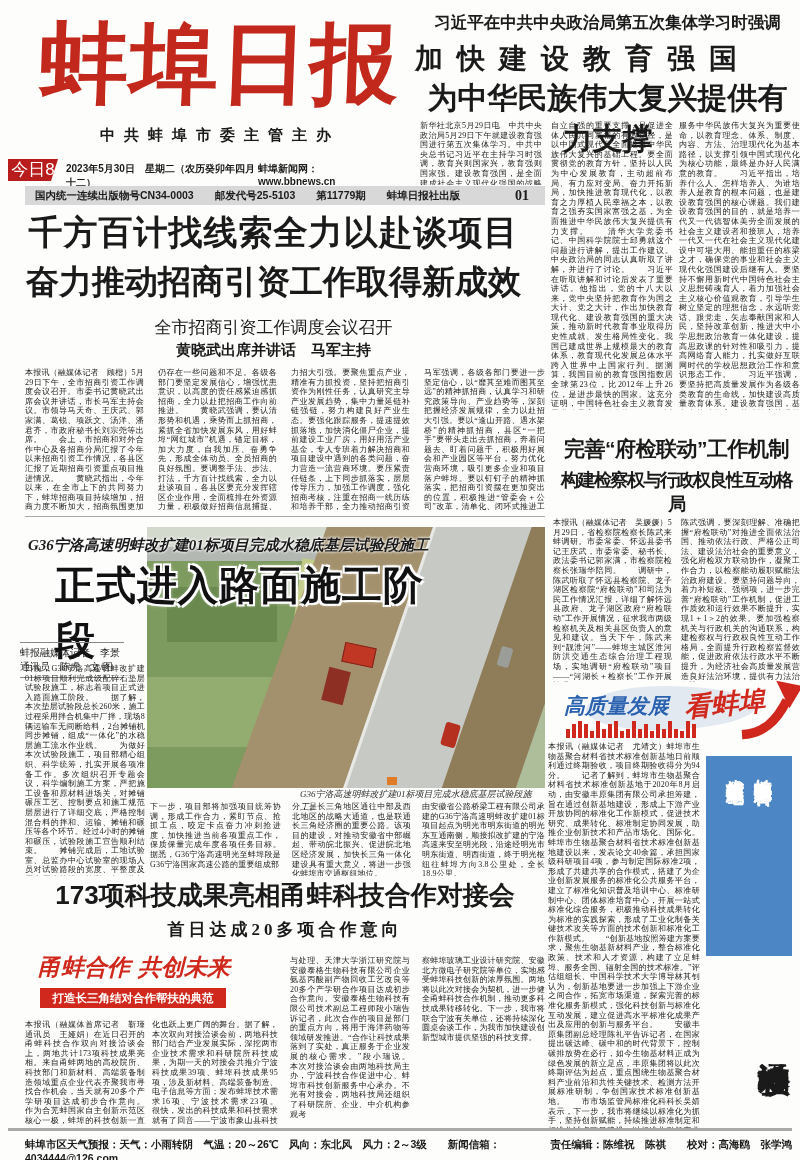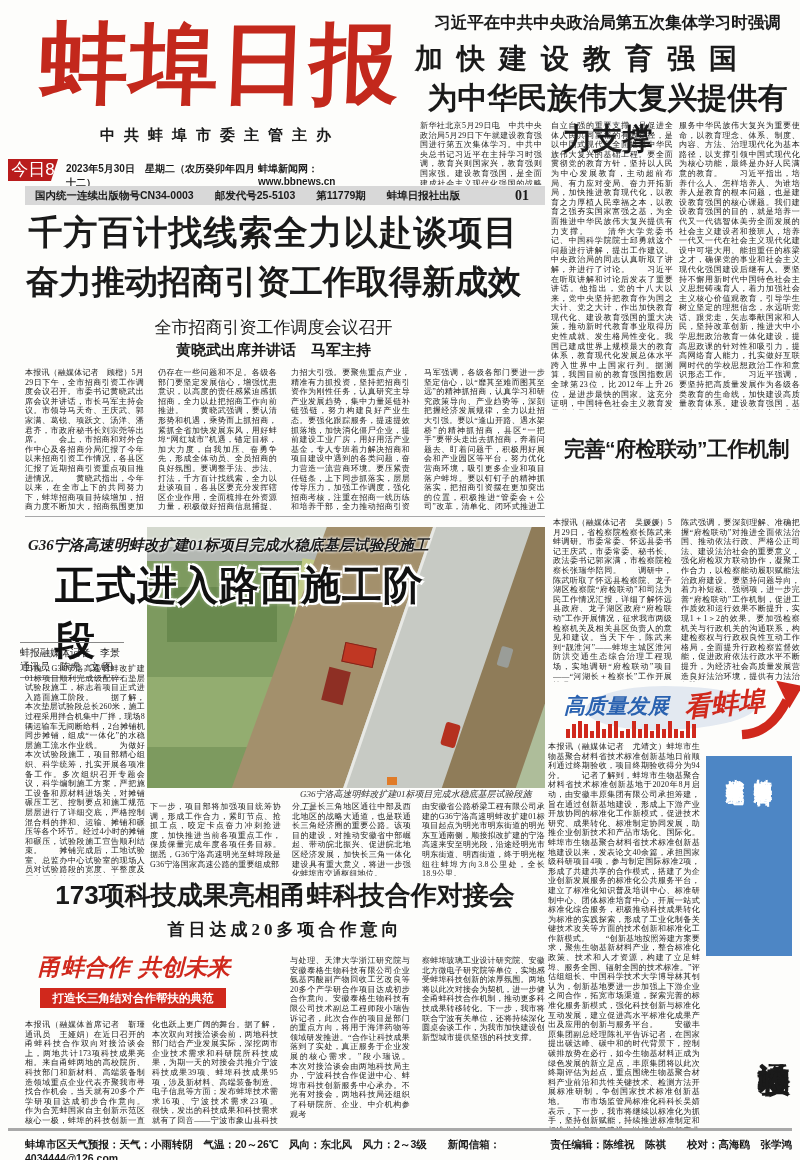--- a/index.html
+++ b/index.html
@@ -141,20 +141,21 @@
     <div>蚌报融媒体记者　李景</div>
     <div>通讯员　陈虎　文/图</div>
   </div>
   <div class="bodycol" style="left:25px;top:664px;width:120px;height:212px;">日前，G36宁洛高速明蚌改扩建01标项目顺利完成级配碎石垫层试验段施工，标志着项目正式进入路面施工阶段。　　据了解，本次垫层试验段总长260米，施工过程采用拌合机集中厂拌，现场8辆运输车无间断给料，2台摊铺机同步摊铺，组成“一体化”的水稳层施工流水作业线。　　为做好本次试验段施工，项目部精心组织、科学统筹，扎实开展各项准备工作。多次组织召开专题会议，科学编制施工方案，严把施工设备和原材料进场关，对摊铺碾压工艺、控制要点和施工规范层层进行了详细交底，严格控制混合料的拌和、运输、摊铺和碾压等各个环节。经过4小时的摊铺和碾压，试验段施工宣告顺利结束。　　摊铺完成后，工地试验室、总监办中心试验室的现场人员对试验路段的宽度、平整度及压实厚度等进行检测，各项指标均满足设计及规范要求。</div>
   <div class="abs g36-caption">G36宁洛高速明蚌改扩建01标项目完成水稳底基层试验段施工。</div>
   <div class="bodycol" style="left:150px;top:802px;width:131px;height:74px;">下一步，项目部将加强项目统筹协调，形成工作合力，紧盯节点、抢抓工点，咬定卡点奋力冲刺抢进度，加快推进当前各项重点工作，保质保量完成年度各项任务目标。　　据悉，G36宁洛高速明光至蚌埠段是G36宁洛国家高速公路的重要组成部</div>
   <div class="bodycol" style="left:292px;top:802px;width:119px;height:74px;">分，是长三角地区通往中部及西北地区的战略大通道，也是联通长三角经济圈的重要公路。该项目的建设，对推动安徽省中部崛起、带动皖北振兴、促进皖北地区经济发展，加快长三角一体化建设具有重大意义，将进一步强化蚌埠市交通枢纽地位。</div>
   <div class="bodycol" style="left:422px;top:802px;width:123px;height:74px;">由安徽省公路桥梁工程有限公司承建的G36宁洛高速明蚌改扩建01标项目起点为明光市明东街道的明光东互通南侧，顺接拟改扩建的宁洛高速来安至明光段，沿途经明光市明东街道、明西街道，终于明光枢纽往蚌埠方向3.8公里处，全长18.9公里。</div>
 
   <div class="abs fj-h1">完善“府检联动”工作机制</div>
+  <div class="abs fj-h2">构建检察权与行政权良性互动格局</div>
   <div class="bodycol" style="left:553px;top:518px;width:119px;height:164px;">本报讯（融媒体记者　吴媛媛）5月29日，省检察院检察长陈武来蚌调研。市委常委、怀远县委书记王庆武，市委常委、秘书长、政法委书记郭家满，市检察院检察长张瑞华陪同。　　调研中，陈武听取了怀远县检察院、龙子湖区检察院“府检联动”和司法为民工作情况汇报，详细了解怀远县政府、龙子湖区政府“府检联动”工作开展情况，征求我市两级检察机关及相关县区负责人的意见和建议。当天下午，陈武来到“靓淮河”——蚌埠主城区淮河防洪交通生态综合治理工程现场，实地调研“府检联动”项目——“河湖长＋检察长”工作开展情况。</div>
   <div class="bodycol" style="left:681px;top:518px;width:119px;height:164px;">陈武强调，要深刻理解、准确把握“府检联动”对推进全面依法治国、推动依法行政、严格公正司法、建设法治社会的重要意义，强化府检双方联动协作，凝聚工作合力，以检察能动履职赋能法治政府建设。要坚持问题导向，着力补短板、强弱项，进一步完善“府检联动”工作机制，促进工作质效和运行效果不断提升，实现1＋1＞2的效果。要加强检察机关与行政机关的沟通联系，构建检察权与行政权良性互动工作格局，全面提升行政检察监督效能，促进政府依法行政水平不断提升，为经济社会高质量发展营造良好法治环境，提供有力法治保障。</div>
 
   <div class="abs banner">
     <div class="map"></div>
     <span class="blue">高质量发展</span>
     <span class="red">看蚌埠</span>
     <div class="skyline"><i></i><i></i><i></i><i></i><i></i><i></i><i></i><i></i><i></i><i></i><i></i><i></i><i></i><i></i><i></i><i></i><i></i><i></i><i></i><i></i><i></i><i></i></div>
     <svg width="66" height="62" viewBox="0 0 100 94">
       <path d="M6 86 C 38 84, 58 66, 74 34" stroke="#d0281c" stroke-width="14" fill="none"></path>

